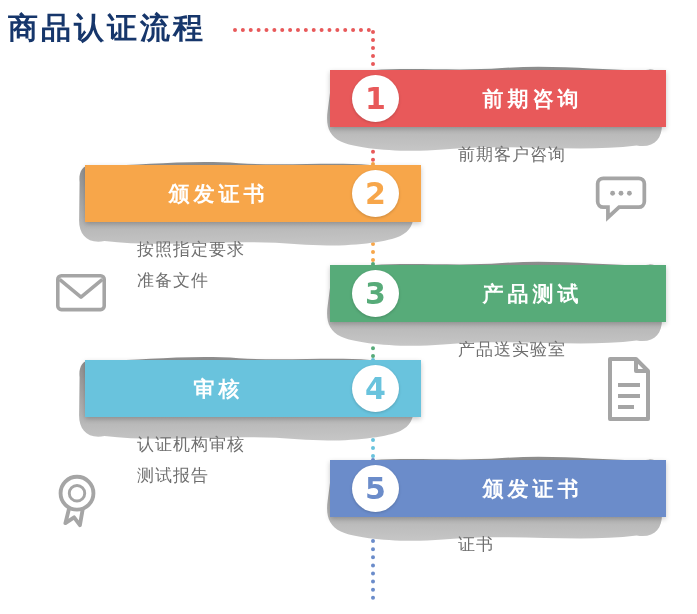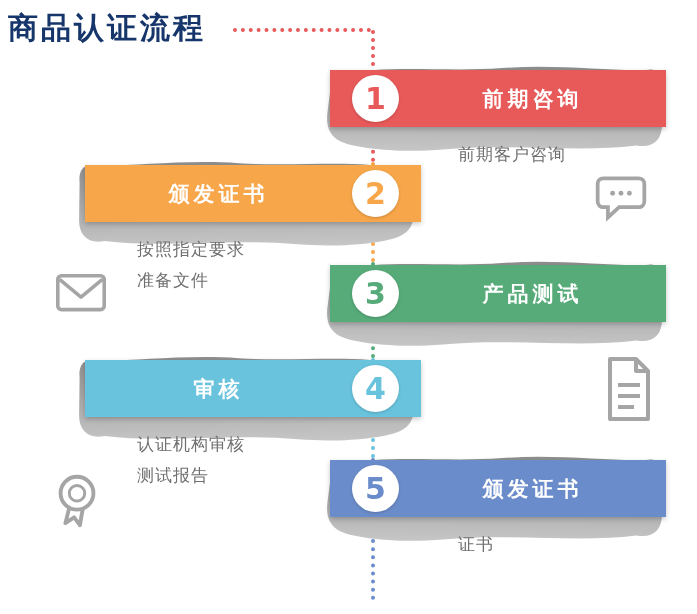--- a/index.html
+++ b/index.html
@@ -141,20 +141,21 @@
           </defs>
         <path d="M20 22 C70 10 130 18 190 13 C250 8 310 16 342 13 C352 12 356 20 355 30 L356 66 C357 82 348 92 330 89 C270 97 200 88 130 95 C85 99 40 95 24 88 C12 83 8 72 10 58 L13 34 C14 26 14 24 20 22 Z" fill="url(#g2)"></path>
         <path d="M20 22 C36 30 54 32 72 28 C52 40 30 40 18 34 Z" fill="rgba(0,0,0,0.14)"></path>
       </svg>
     </div>
     <div class="banner">
       <div class="numc">3</div>
       <div class="blabel">产品测试</div>
     </div>
     <div class="desc">
+      <div>产品送实验室</div>
     </div>
   </section>
 
   <section class="step left" style="left: 75px; top: 345px; --c: #69c3dd;">
     <div class="card">
       <svg viewBox="0 0 360 100" preserveAspectRatio="none" aria-hidden="true">
         <defs>
             <linearGradient id="g3" x1="0" y1="0" x2="0" y2="1">
           <stop offset="0" stop-color="#8e8e8e"></stop>
               <stop offset="1" stop-color="#c6c6c6"></stop>

